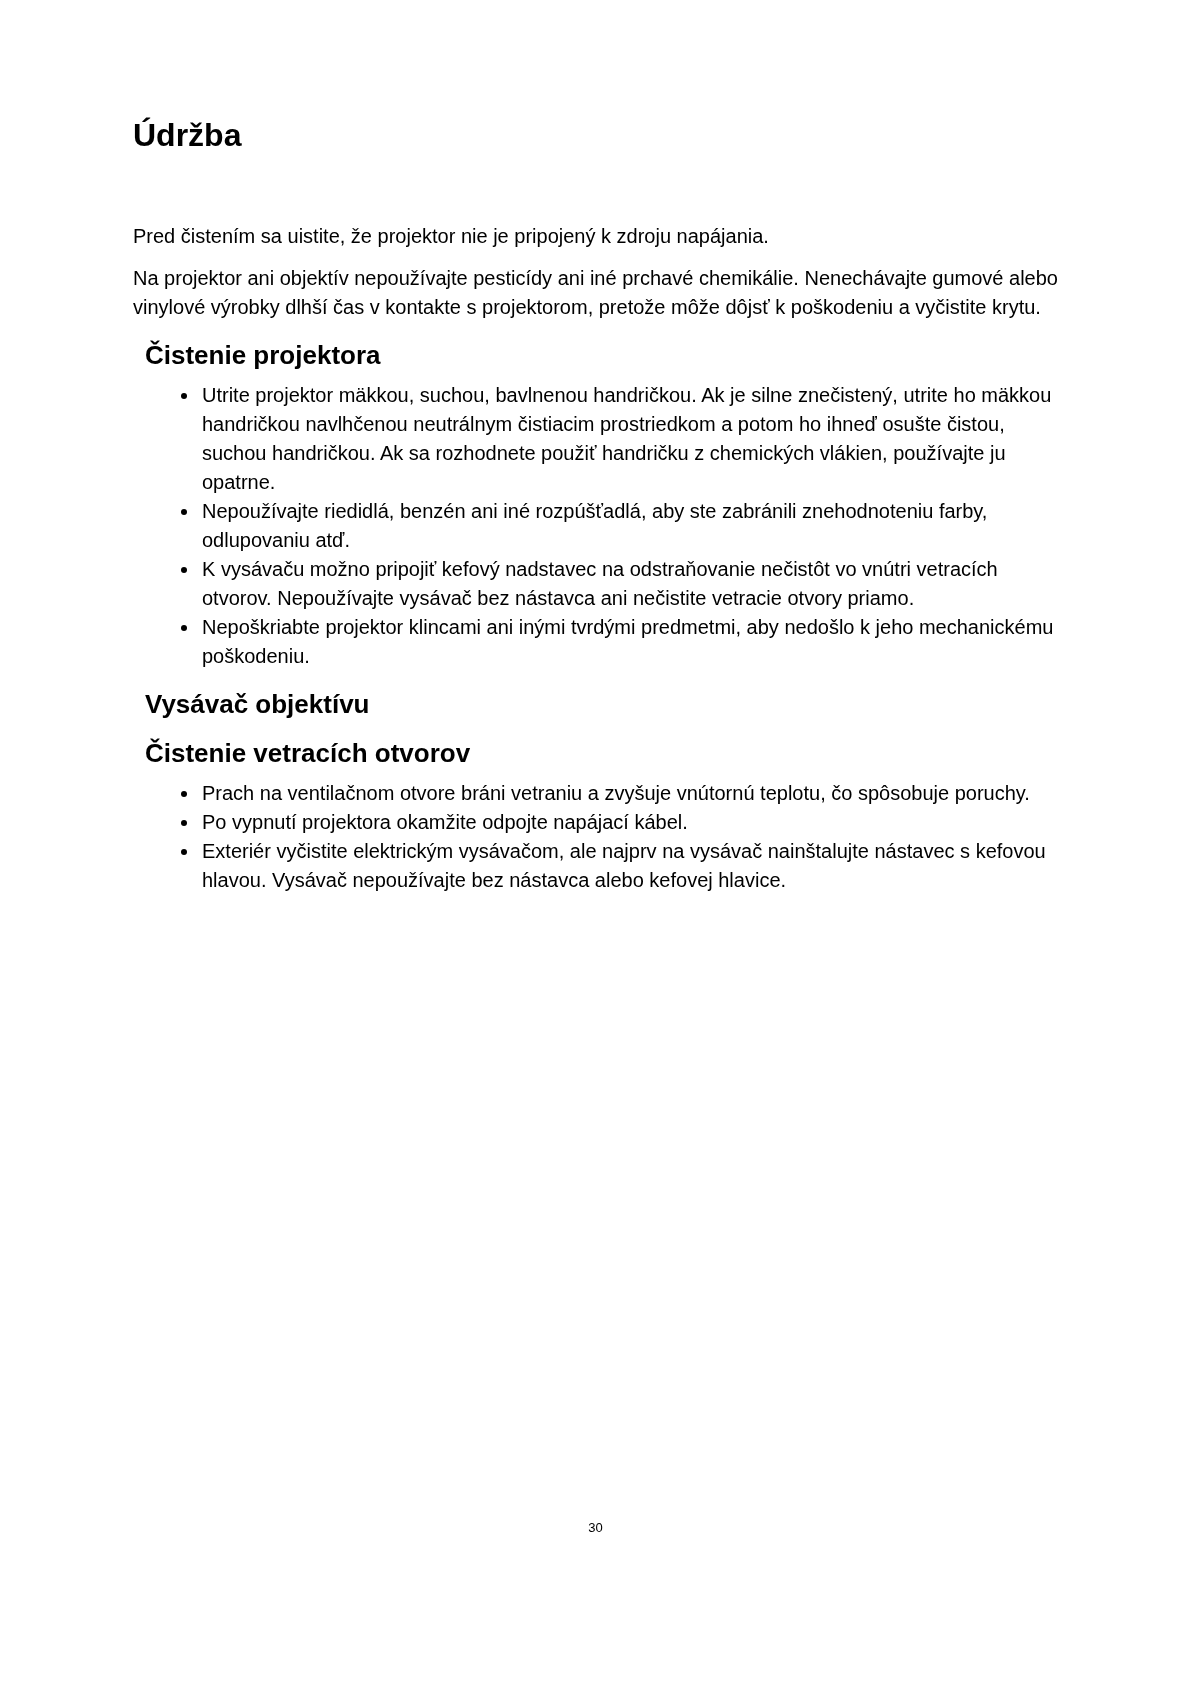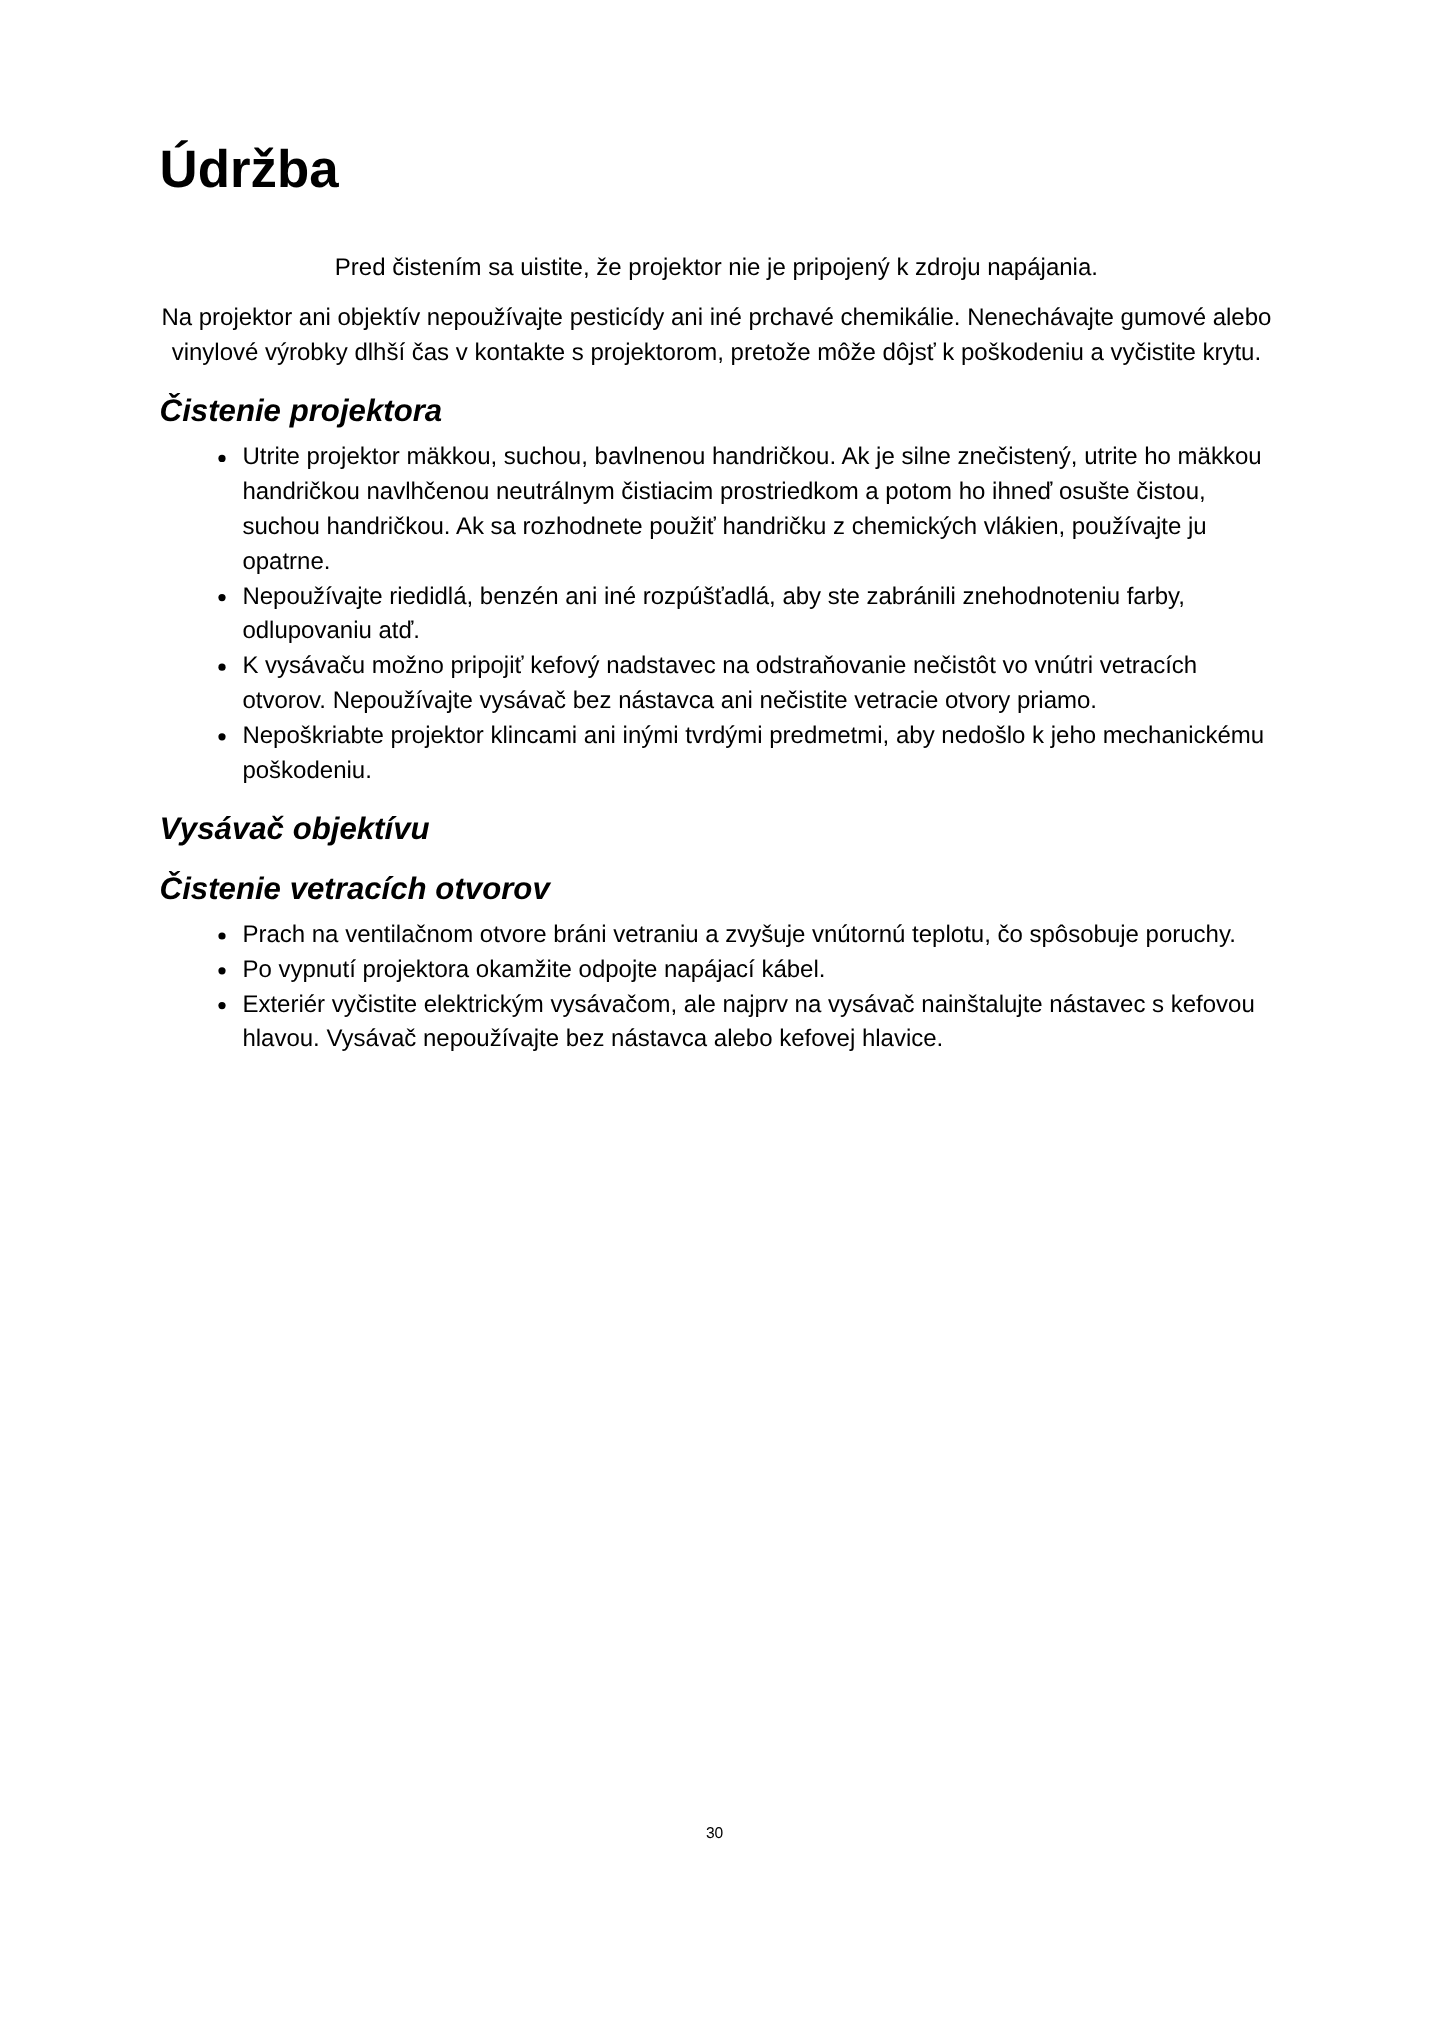--- a/index.html
+++ b/index.html
@@ -16,35 +16,33 @@
   }
   .doc-page {
     position: relative;
     width: 100%;
     height: 100%;
   }
   .content {
     padding: 116px 130px 0 133px;
   }
   h1.doc-title {
-    font-size: 44px;
+    font-size: 32px;
     font-weight: 700;
     line-height: 1.2;
-    margin: 0 0 40px 0;
+    margin: 0 0 68px 0;
   }
   p.intro-paragraph {
     margin: 0 0 13px 0;
-    text-align: center;
   }
   h2.section-heading {
     font-size: 26px;
     font-weight: 700;
     line-height: 1.25;
-    margin: 17px 0 9px 0;
-    font-style: italic;
+    margin: 17px 0 9px 12px;
   }
   ul.bullet-list {
     list-style: disc outside;
     padding-left: 67px;
     margin: 0 0 2px 0;
   }
   ul.bullet-list li {
     padding-left: 2px;
   }
   .page-number {

